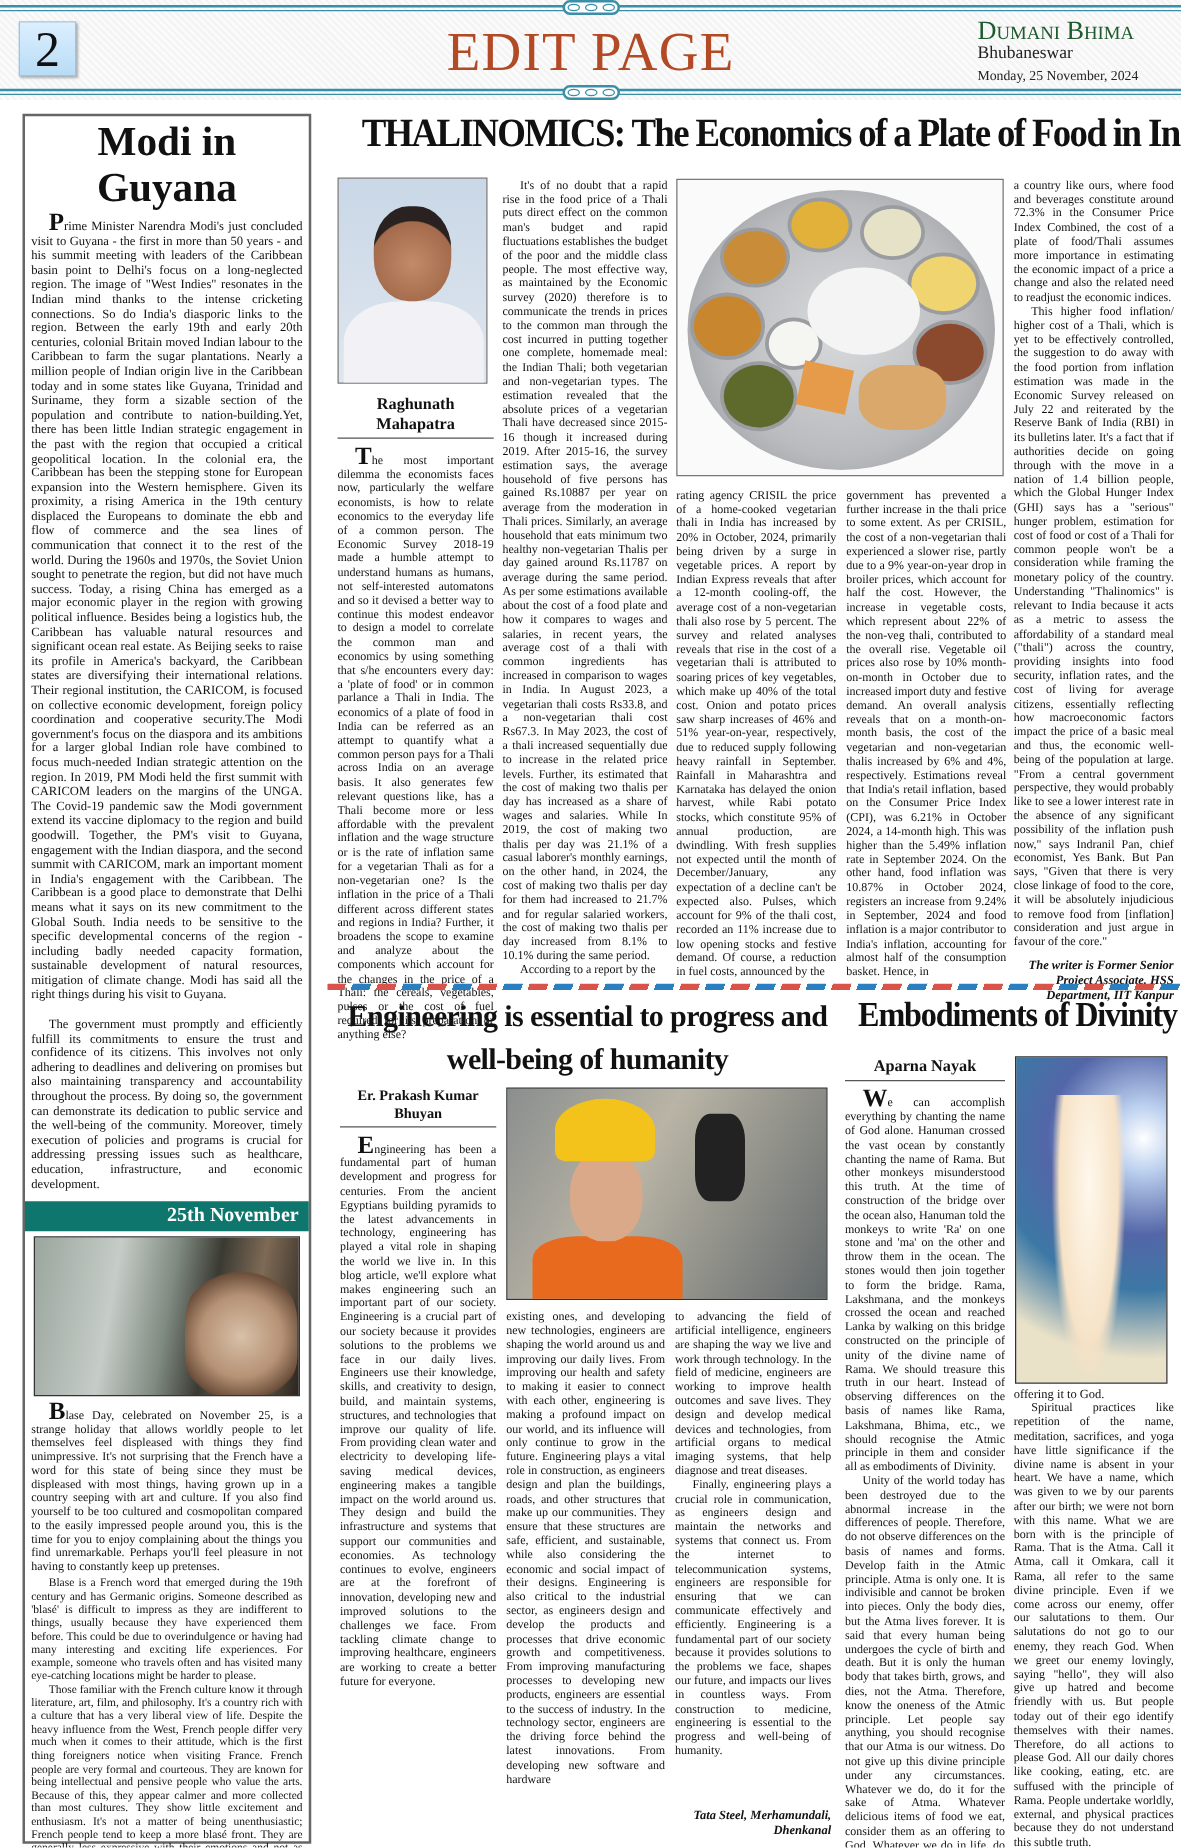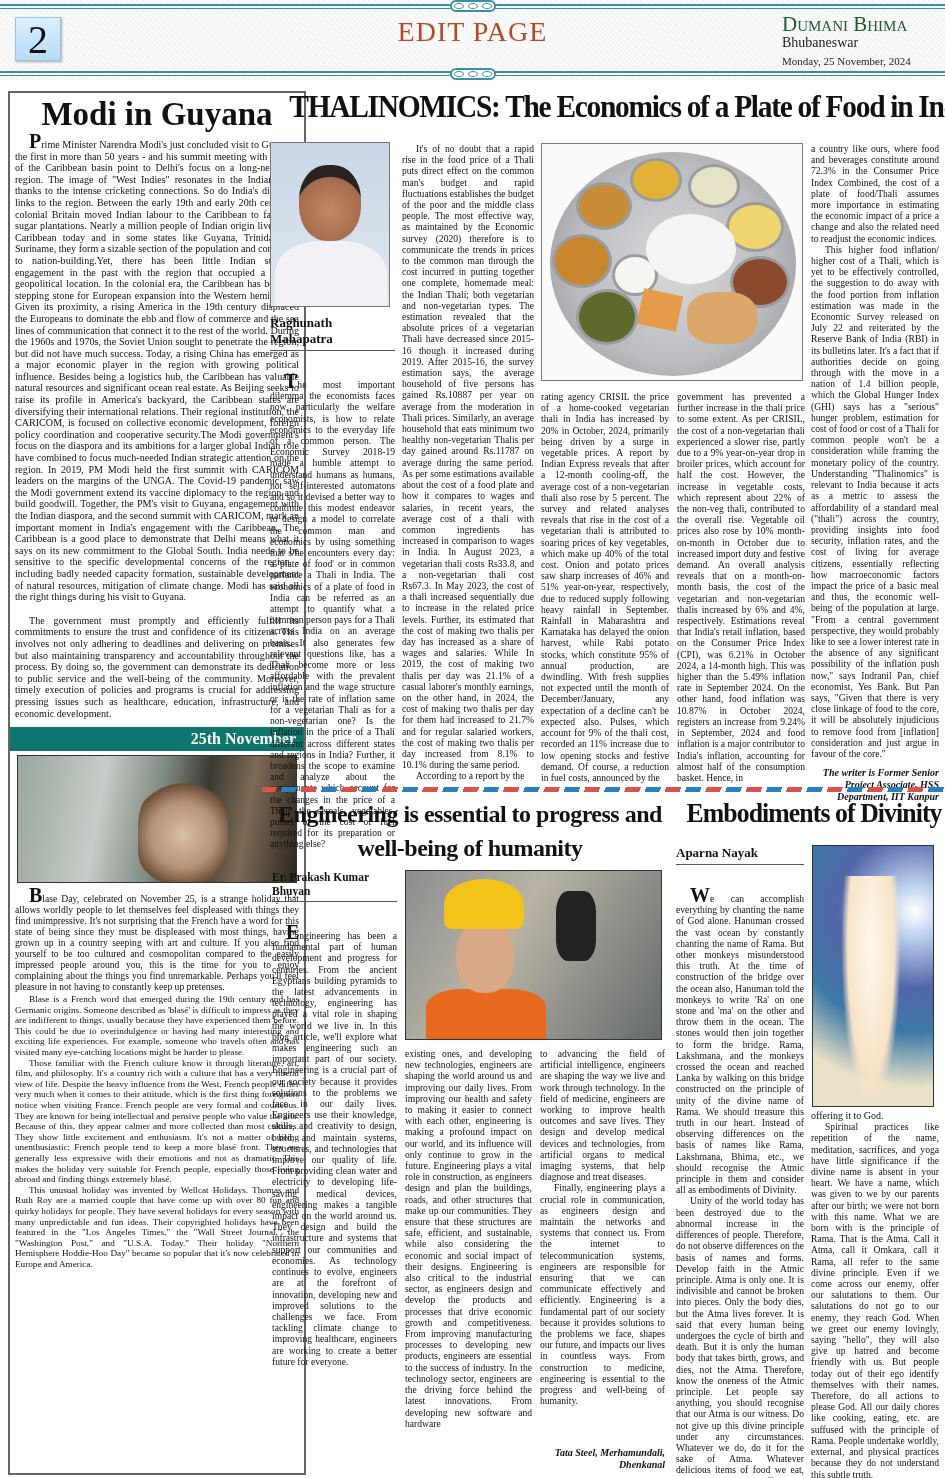--- a/index.html
+++ b/index.html
@@ -4,42 +4,42 @@
 <style>
 *{box-sizing:border-box;margin:0;padding:0}
 body{width:945px;height:1478px;background:#fff;font-family:"Liberation Serif",serif;color:#111;position:relative;overflow:hidden}
 .masthead{position:absolute;left:0;top:0;width:945px;height:80px;background:repeating-linear-gradient(45deg,#f4f4f4 0 2px,#fbfbfb 2px 4px)}
 .rule{position:absolute;left:0;width:945px;height:5px;border-top:2px solid #3a8ea6;border-bottom:1px solid #3a8ea6}
 .rule.top{top:4px}.rule.bot{top:71px}
 .knot{position:absolute;left:450px;width:46px;height:12px;border:2px solid #3a8ea6;border-radius:8px;background:#fff;display:flex;justify-content:space-around;align-items:center}
 .knot span{width:10px;height:6px;border:1.5px solid #3a8ea6;border-radius:50%}
 .knot.t{top:0}.knot.b{top:68px}
 .pagenum{position:absolute;left:15px;top:17px;width:46px;height:44px;background:linear-gradient(#dcefff,#b8dcf5);border:1px solid #9bc5e2;font-size:40px;line-height:44px;text-align:center;color:#111;box-shadow:1px 1px 2px #aaa}
-.edit{position:absolute;left:0;width:945px;top:16px;text-align:center;font-size:28px;color:#b34a26;letter-spacing:1px}
+.edit{position:absolute;left:0;width:945px;top:16px;text-align:center;font-size:44px;color:#b34a26;letter-spacing:1px}
 .brand{position:absolute;left:782px;top:12px;font-size:21px;color:#1e5a2d;font-variant:small-caps}
 .city{position:absolute;left:782px;top:35px;font-size:14px;color:#222}
 .date{position:absolute;left:782px;top:55px;font-size:11px;color:#222}
 p,.txt{font-size:10.1px;line-height:11.6px;text-align:justify}
 .indent{text-indent:14px}
 .drop{font-size:20px;font-weight:bold;line-height:12px}
 
-.leftbox{position:absolute;left:8px;top:91px;width:298px;height:1384px;border:2px solid #666}
+.leftbox{position:absolute;left:18px;top:91px;width:231px;height:1384px;border:2px solid #666}
 .h-modi{font-size:33px;font-weight:bold;text-align:center;margin:3px 0 2px;letter-spacing:0}
 .leftbox .content{padding:0 5px}
 .bar-nov{background:#0f766e;color:#fff;text-align:right;font-weight:bold;font-size:16px;padding:3px 8px;margin:8px -5px 4px}
 .h-blase{font-size:30px;font-weight:bold;text-align:center;margin-bottom:6px}
 .img-blase{height:128px;margin:0 2px 6px;background:linear-gradient(100deg,#9aa69e 0%,#c6ccc7 30%,#7f8a80 50%,#3a3a33 65%,#7e6a55 80%,#2a2520 100%);border:1px solid #333;position:relative}
 .img-blase .face{position:absolute;left:120px;top:22px;width:90px;height:104px;border-radius:45% 45% 30% 30%;background:radial-gradient(circle at 50% 55%,#d8c0a8 0,#b59275 45%,#6b4e3a 70%,transparent 72%)}
 
 .h-thali{position:absolute;left:262px;top:88px;width:683px;font-size:32px;font-weight:bold;text-align:center;letter-spacing:-1.4px;transform:scaleX(.92);transform-origin:center;white-space:nowrap}
 .col{position:absolute}
 .photo-author{width:120px;height:165px;background:linear-gradient(#c9d7e6,#dfe6ef);border:1px solid #777;position:relative;overflow:hidden}
 .photo-author .head{position:absolute;left:28px;top:22px;width:62px;height:76px;border-radius:45%;background:radial-gradient(circle at 50% 60%,#c48b6a 0,#a36a4b 60%,#2a2220 62%)}
 .photo-author .shirt{position:absolute;left:4px;top:98px;width:112px;height:80px;border-radius:40% 40% 0 0;background:#f2f2f6}
-.byline{font-weight:bold;font-size:13px;border-bottom:1px solid #555;padding:8px 0 3px;margin-bottom:24px}
+.byline{font-weight:bold;font-size:13px;text-align:center;border-bottom:1px solid #555;padding:8px 0 3px;margin-bottom:8px}
 .thali-img{width:262px;height:238px;border:1px solid #777;background:#fafafa;position:relative;overflow:hidden}
 .plate{position:absolute;left:8px;top:8px;width:246px;height:224px;border-radius:50%;background:radial-gradient(circle,#d9dadc 0,#b9bbbe 60%,#8d9094 100%)}
 .bowl{position:absolute;border-radius:50%;border:3px solid #9a9ca0}
 .signoff{font-style:italic;font-weight:bold;font-size:10px;text-align:right;line-height:12px;margin-top:8px}
 .dash{position:absolute;left:262px;top:787px;width:683px;height:5px;background:repeating-linear-gradient(110deg,#d9534a 0 14px,transparent 14px 19px,#2a7fc1 19px 33px,transparent 33px 38px)}
 .h-eng{position:absolute;left:270px;top:797px;width:400px;text-align:center;font-size:24px;font-weight:bold;line-height:34px;letter-spacing:-.5px}
 .h-emb{position:absolute;left:676px;top:797px;width:262px;text-align:center;font-size:28px;font-weight:bold;letter-spacing:-1px;transform:scaleX(.92);white-space:nowrap}
 .img-eng{position:absolute;left:405px;top:870px;width:257px;height:170px;border:1px solid #333;background:linear-gradient(120deg,#8a8e8e 0%,#b9b4a5 40%,#646a6c 100%);overflow:hidden}
 .img-eng .hat{position:absolute;left:38px;top:8px;width:80px;height:50px;border-radius:50% 50% 8px 8px;background:#f3c31c}
 .img-eng .face{position:absolute;left:50px;top:50px;width:58px;height:72px;border-radius:45%;background:#d9a98a}

